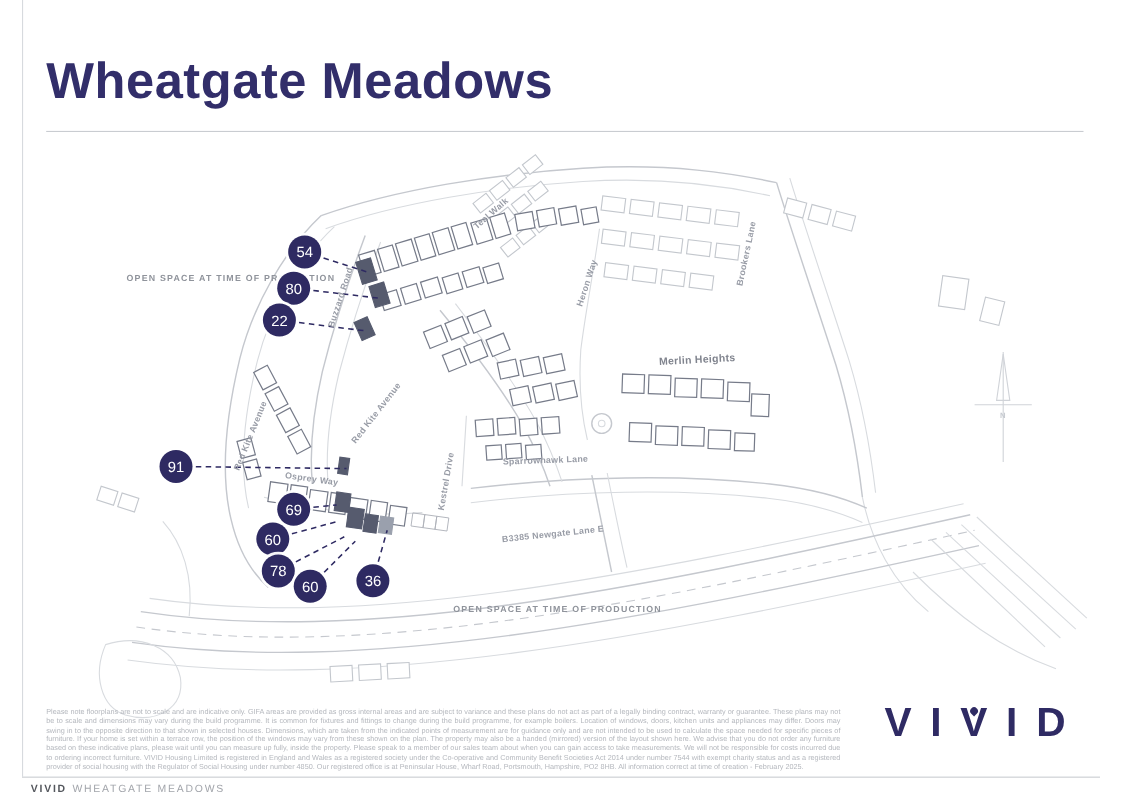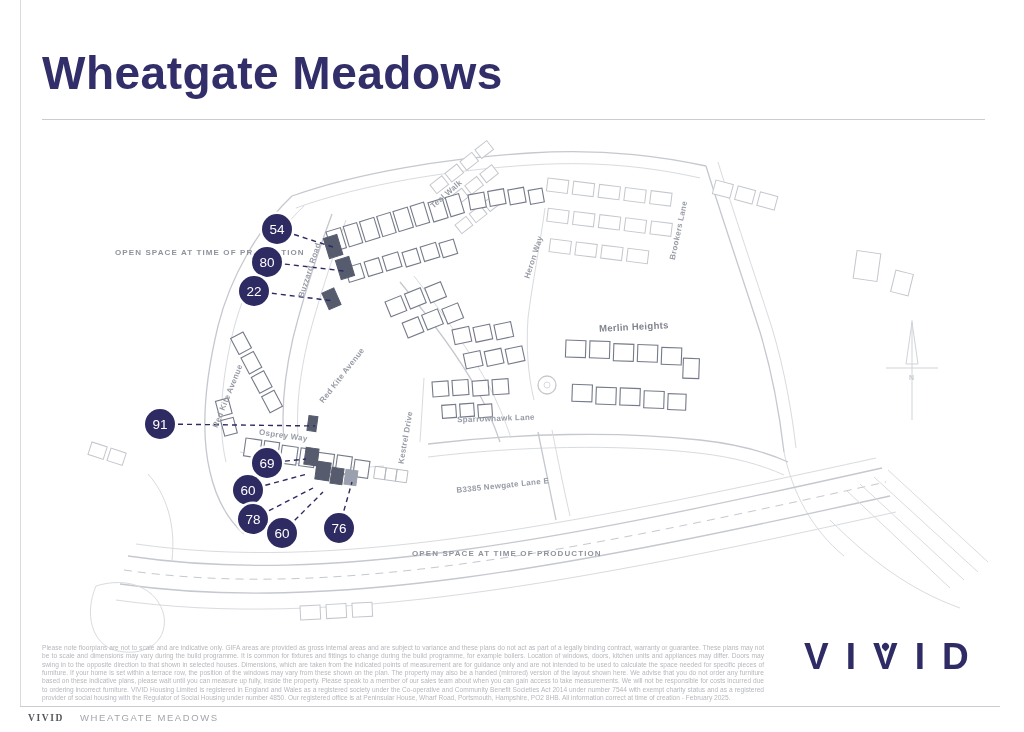--- a/index.html
+++ b/index.html
@@ -52,21 +52,21 @@
   .lg-v2 { position:relative; }
   .lg-drop {
     position:absolute; left:50%; top:7px; width:7px; height:7px; margin-left:-3.5px;
     background:#2f2b64; border-radius:50% 50% 0 50%; transform:rotate(45deg); display:block;
   }
 
   .footer-rule { position:absolute; left:20px; top:706px; width:980px; height:1px; background:#c9ccd1; }
   .footer-text {
     position:absolute; left:28px; top:712px; font-size:9.5px; letter-spacing:1.6px; color:#a2a5ab;
   }
-  .footer-text .brand { color:#54575d; font-weight:bold; margin-right:16px;font-family:Liberation Serif, serif; }
+  .footer-text .brand { color:#54575d; font-weight:bold; margin-right:5px; }
 </style>
 </head>
 <body>
 
 <div class="page-border-left"></div>
 
 <h1 class="page-title">Wheatgate Meadows</h1>
 <div class="title-rule"></div>
 
 <svg class="map-svg" width="1024" height="732" viewBox="0 0 1024 732">
@@ -288,21 +288,21 @@
 </svg>
 
 <div class="marker" style="left:277px;top:229px">54</div>
 <div class="marker" style="left:267px;top:262px">80</div>
 <div class="marker" style="left:254px;top:291px">22</div>
 <div class="marker" style="left:160px;top:424px">91</div>
 <div class="marker" style="left:267px;top:463px">69</div>
 <div class="marker" style="left:248px;top:490px">60</div>
 <div class="marker" style="left:253px;top:519px">78</div>
 <div class="marker" style="left:282px;top:533px">60</div>
-<div class="marker" style="left:339px;top:528px">76</div>
+<div class="marker" style="left:339px;top:528px">36</div>
 
 <p class="disclaimer">Please note floorplans are not to scale and are indicative only. GIFA areas are provided as gross internal areas and are subject to variance and these plans do not act as part of a legally binding contract, warranty or guarantee. These plans may not be to scale and dimensions may vary during the build programme. It is common for fixtures and fittings to change during the build programme, for example boilers. Location of windows, doors, kitchen units and appliances may differ. Doors may swing in to the opposite direction to that shown in selected houses. Dimensions, which are taken from the indicated points of measurement are for guidance only and are not intended to be used to calculate the space needed for specific pieces of furniture. If your home is set within a terrace row, the position of the windows may vary from these shown on the plan. The property may also be a handed (mirrored) version of the layout shown here. We advise that you do not order any furniture based on these indicative plans, please wait until you can measure up fully, inside the property. Please speak to a member of our sales team about when you can gain access to take measurements. We will not be responsible for costs incurred due to ordering incorrect furniture. VIVID Housing Limited is registered in England and Wales as a registered society under the Co-operative and Community Benefit Societies Act 2014 under number 7544 with exempt charity status and as a registered provider of social housing with the Regulator of Social Housing under number 4850. Our registered office is at Peninsular House, Wharf Road, Portsmouth, Hampshire, PO2 8HB. All information correct at time of creation - February 2025.</p>
 
 <div class="vivid-logo">
   <span>V</span>
   <span>I</span>
   <span class="lg-v2">
     <i class="lg-drop"></i>
     <span>V</span>
   </span>

